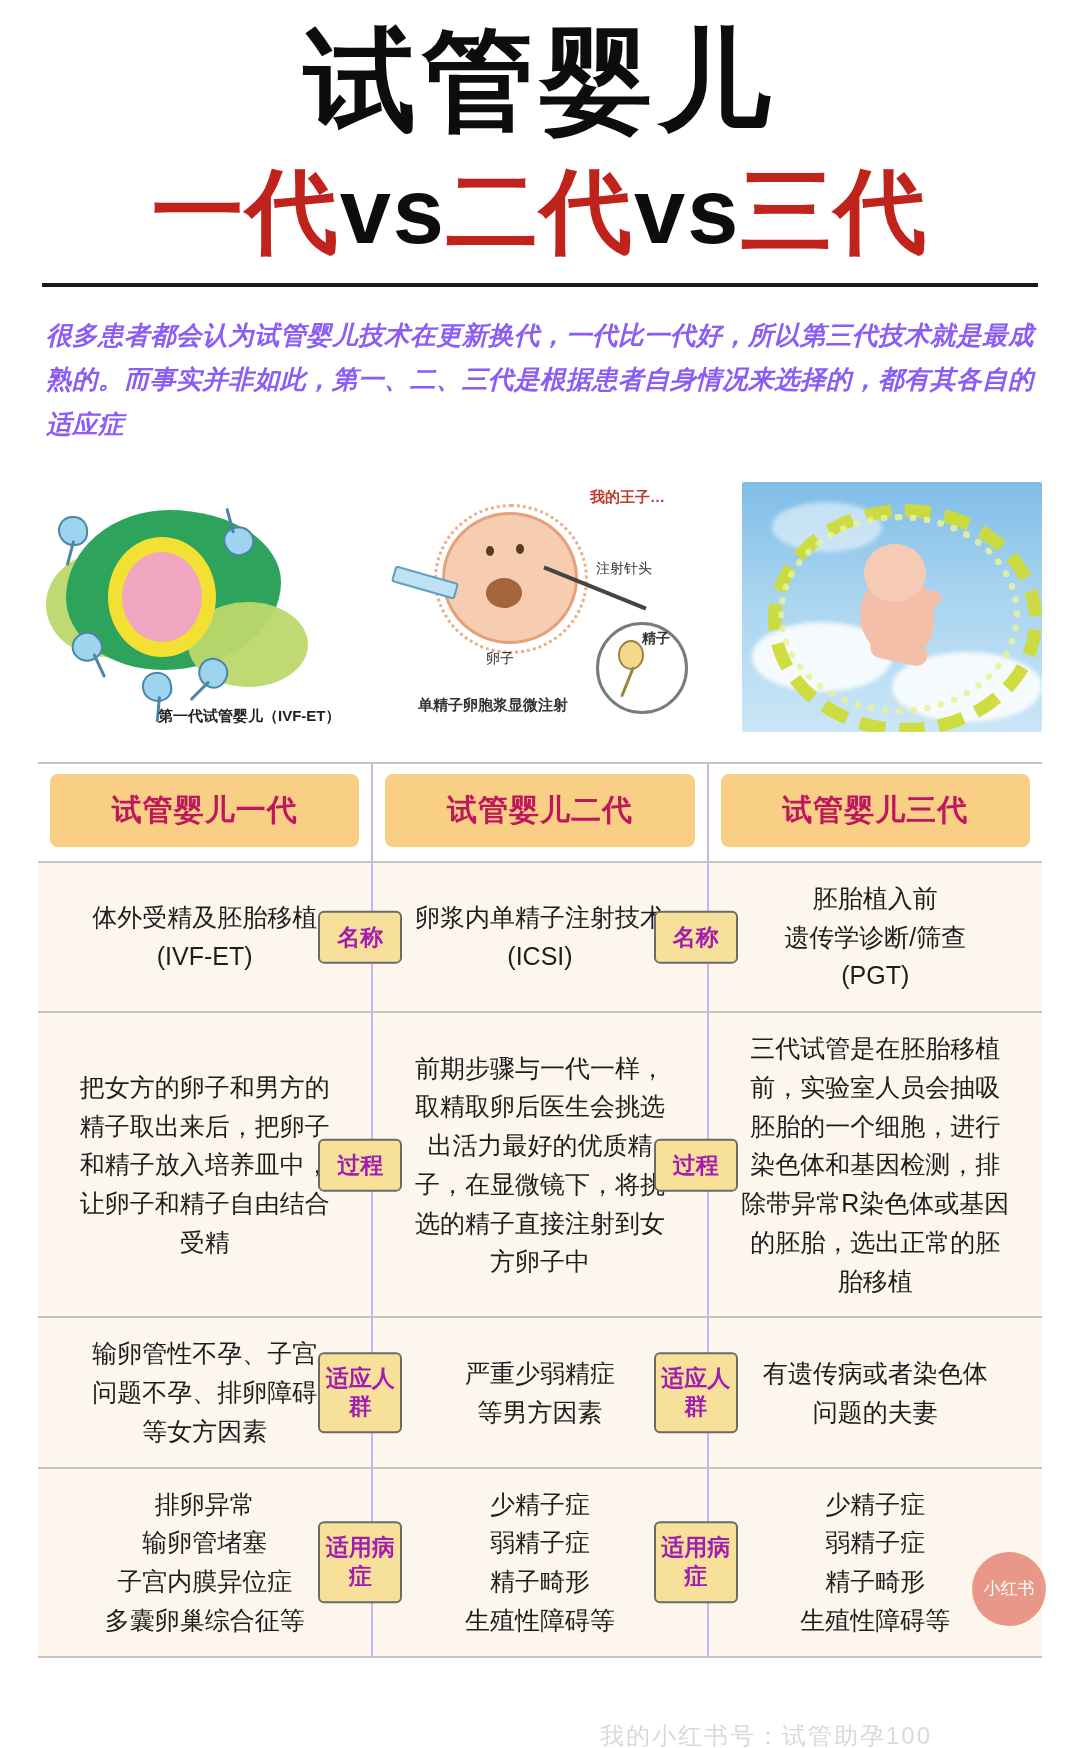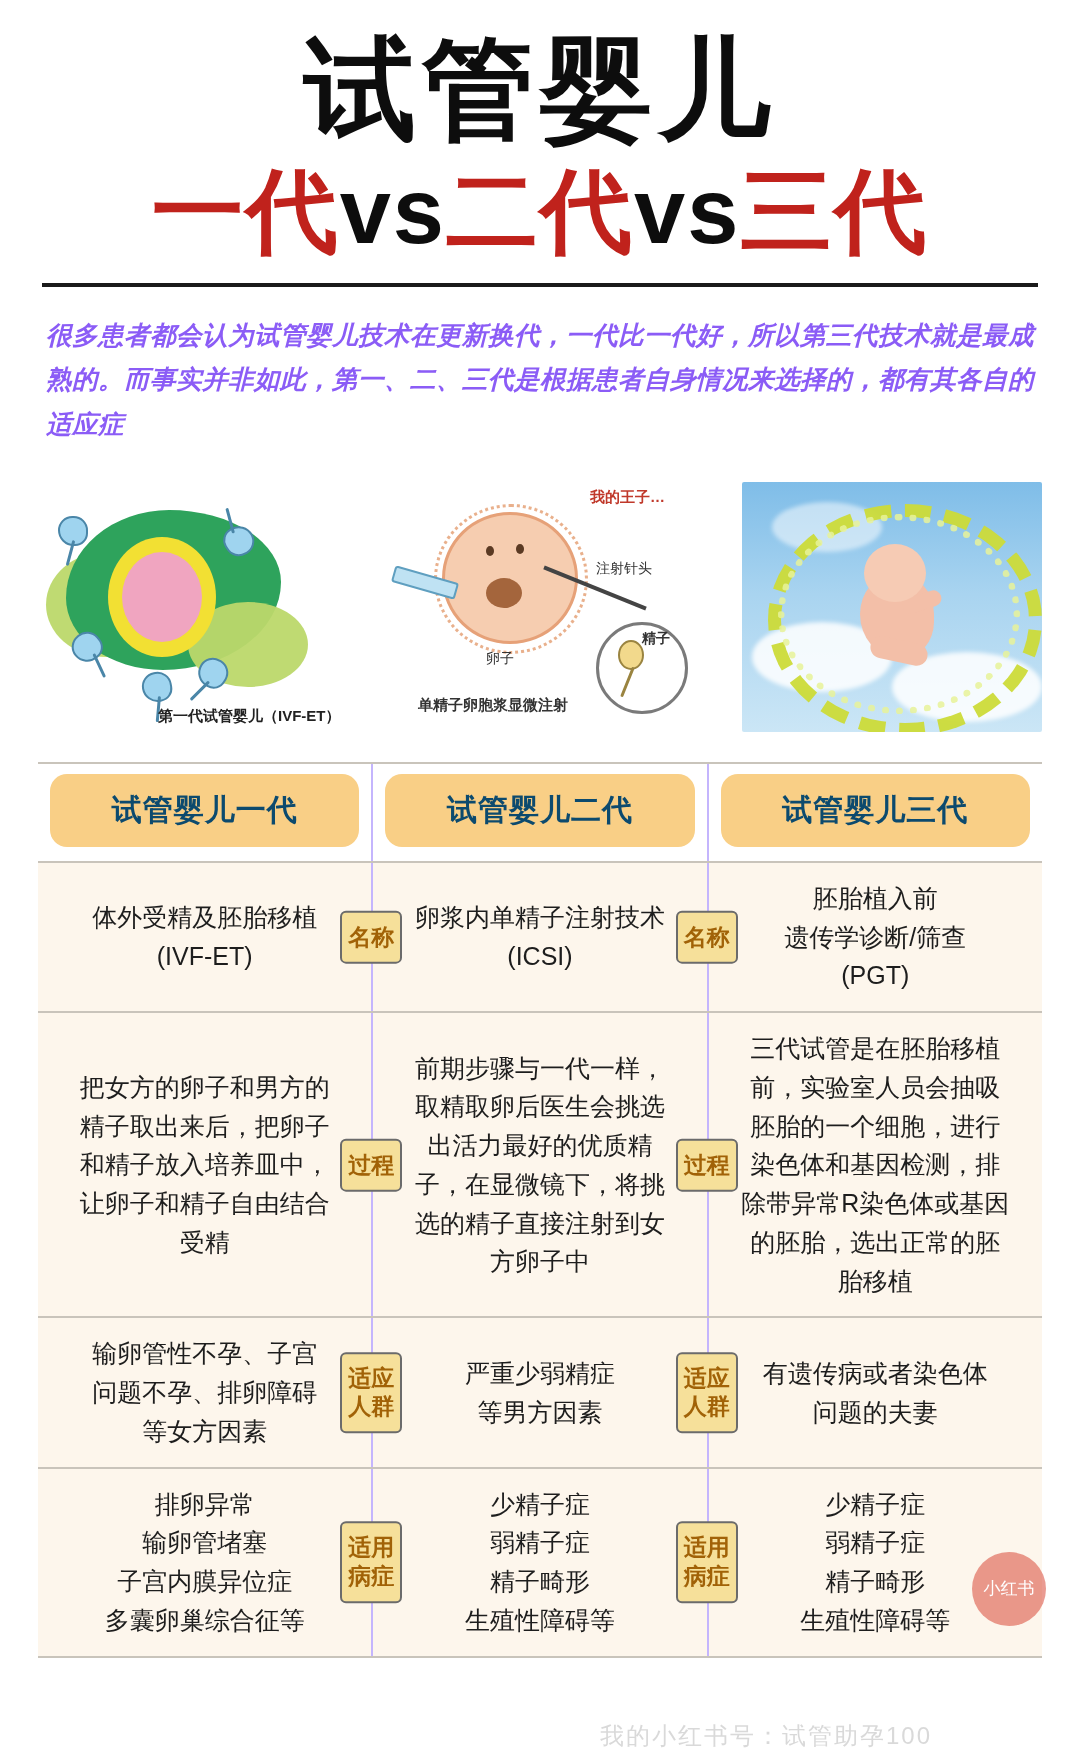--- a/index.html
+++ b/index.html
@@ -25,20 +25,21 @@
 
   
   .title-main {
     text-align: center;
     font-size: 112px;
     font-weight: bold;
     letter-spacing: 6px;
     line-height: 1.15;
     margin-top: 26px;
     color: #0d0d0d;
+    font-family: Liberation Mono, monospace;
   }
   .title-sub {
     text-align: center;
     font-size: 92px;
     font-weight: bold;
     line-height: 1.15;
     margin-top: 4px;
     letter-spacing: 2px;
     white-space: nowrap;
   }
@@ -305,42 +306,42 @@
   }
   .tcol + .tcol { border-left: 2px solid #c4b5fd; }
 
   .hdr-row .tcol {
     background: #ffffff;
     padding: 10px 12px 14px 12px;
   }
   .hdr-pill {
     width: 100%;
     background: #f9cf86;
-    border-radius: 17px;
+    border-radius: 8px;
     padding: 13px 0;
     font-size: 30px;
     font-weight: bold;
-    color: #0c4a6e;
+    color: #be185d;
     letter-spacing: 1px;
   }
 
   
   .chip {
     position: absolute;
     right: -31px;
     top: 50%;
     transform: translateY(-50%);
-    width: 62px;
+    width: 84px;
     background: #f6e09a;
     border: 2px solid #6b6b6b;
     border-radius: 6px;
     font-size: 23px;
     font-weight: bold;
     line-height: 1.25;
-    color: #a16207;
+    color: #a21caf;
     padding: 10px 0;
     text-align: center;
     z-index: 5;
     box-sizing: border-box;
   }
 
   .cell-lines { display: block; }
   .cell-lines span { display: block; }
   .wm2 {
     position: absolute;

